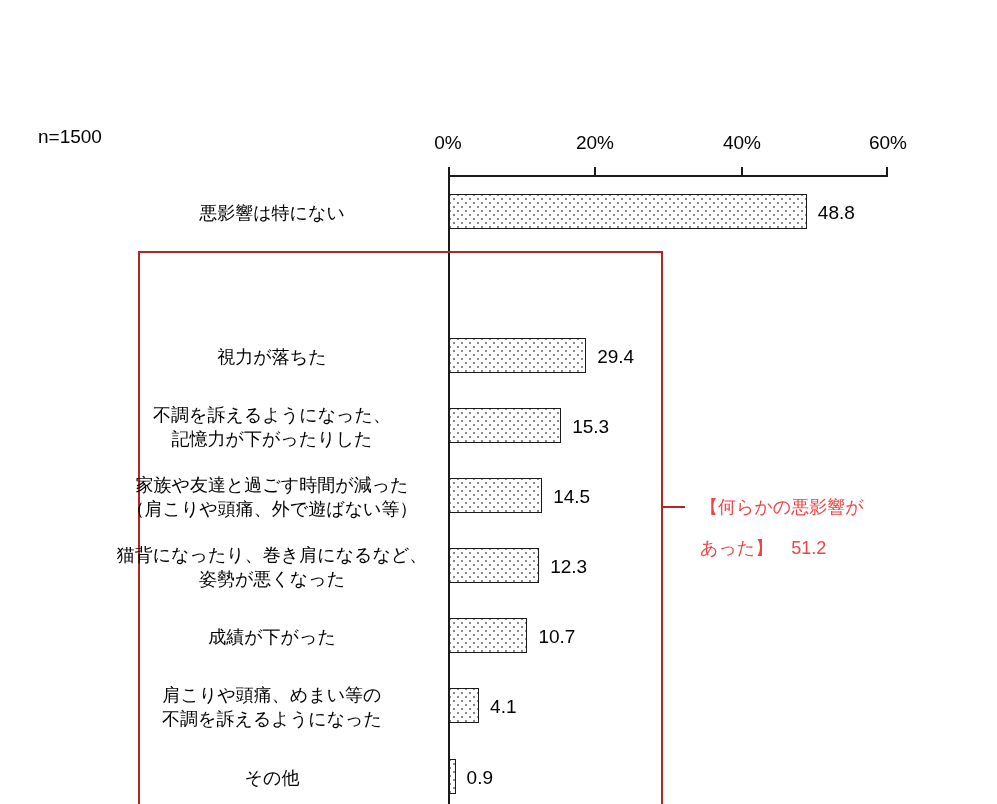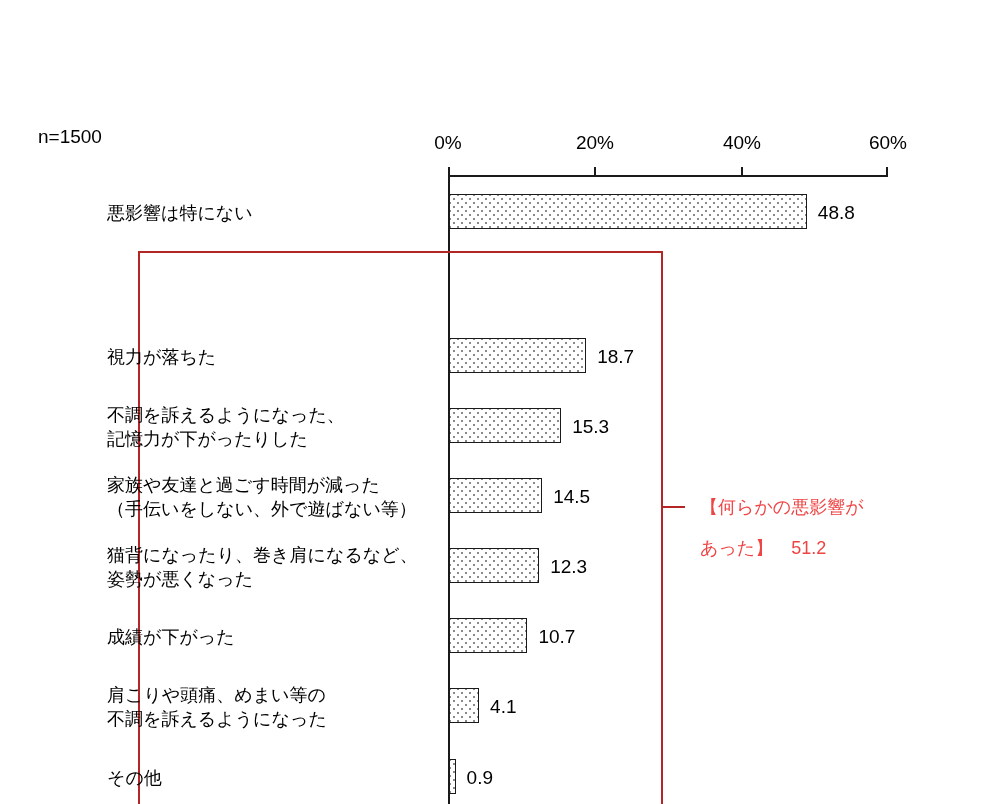--- a/index.html
+++ b/index.html
@@ -27,21 +27,21 @@
     position:absolute;top:92px;width:70px;margin-left:-35px;
     text-align:center;font-size:19px;color:#000;
   }
   .y-axis-line{
     position:absolute;left:448px;top:135px;width:2px;height:640px;background:#1a1a1a;
   }
   
   .row{position:absolute;left:0;width:100%;height:39px;}
   .row-label{
     position:absolute;right:560px;top:50%;transform:translateY(-50%);
-    font-size:18px;line-height:24px;text-align:left;
+    font-size:18px;line-height:24px;text-align:center;
     white-space:pre-line;color:#000;width:330px;
   }
   .bar{
     position:absolute;left:449px;top:1px;height:35px;
     border:1px solid #1a1a1a;
     background-color:#ffffff;
     background-image:
       radial-gradient(#8a8a8a 1px, transparent 1.2px),
       radial-gradient(#8a8a8a 1px, transparent 1.2px);
     background-size:8px 8px;
@@ -100,31 +100,31 @@
 あった】　51.2</div>
 
   <div class="row" style="top:153px">
     <div class="row-label">悪影響は特にない</div>
     <div class="bar" style="width: 357.867px;"></div>
     <div class="bar-value" style="left: 817.867px;">48.8</div>
   </div>
   <div class="row" style="top:297px">
     <div class="row-label">視力が落ちた</div>
     <div class="bar" style="width: 137.133px;"></div>
-    <div class="bar-value" style="left: 597.133px;">18.7</div>
+    <div class="bar-value" style="left: 597.133px;">29.4</div>
   </div>
   <div class="row" style="top:367px">
     <div class="row-label">不調を訴えるようになった、
 記憶力が下がったりした</div>
     <div class="bar" style="width: 112.2px;"></div>
     <div class="bar-value" style="left: 572.2px;">15.3</div>
   </div>
   <div class="row" style="top:437px">
     <div class="row-label">家族や友達と過ごす時間が減った
-（手伝いをしない、外で遊ばない等）</div>
+（肩こりや頭痛、外で遊ばない等）</div>
     <div class="bar" style="width: 93.1333px;"></div>
     <div class="bar-value" style="left: 553.133px;">14.5</div>
   </div>
   <div class="row" style="top:507px">
     <div class="row-label">猫背になったり、巻き肩になるなど、
 姿勢が悪くなった</div>
     <div class="bar" style="width: 90.2px;"></div>
     <div class="bar-value" style="left: 550.2px;">12.3</div>
   </div>
   <div class="row" style="top:577px">

